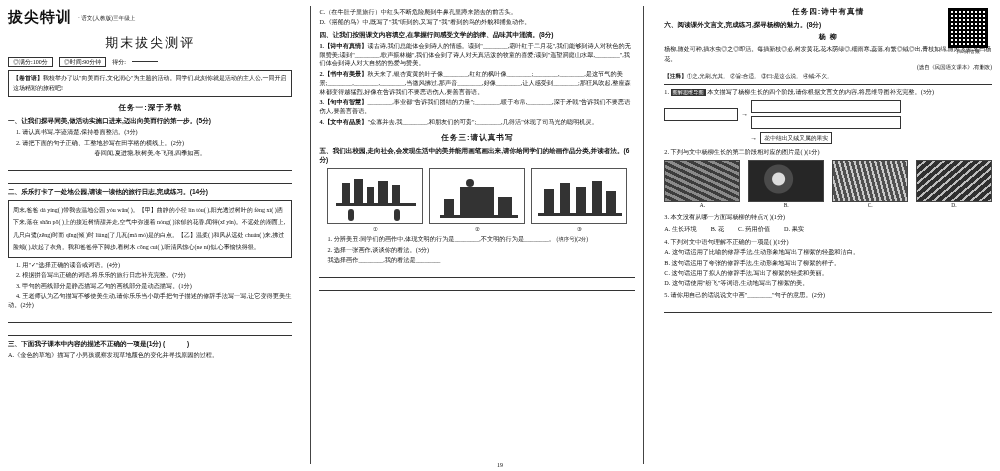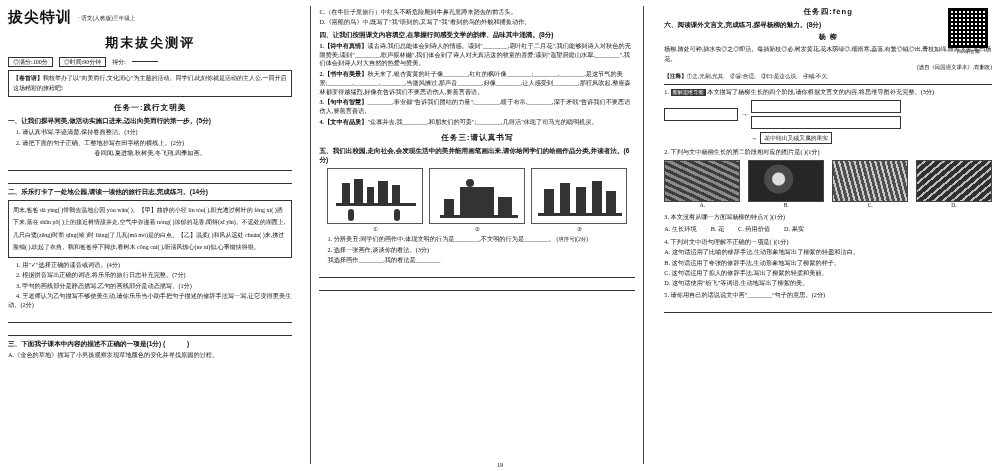--- a/index.html
+++ b/index.html
@@ -17,21 +17,21 @@
   .cols { display:flex; gap:12px; height:458px; }
   .col { position:relative; }
   .col1 { width:296px; padding-right:6px; }
   .col2 { width:340px; padding:0 8px; border-left:1px solid #444; border-right:1px solid #444; }
   .col3 { width:342px; padding-left:8px; }
 
   
   .hdr { display:flex; align-items:flex-start; gap:6px; }
   .brand { font-family:"Liberation Sans", sans-serif; font-weight:bold; font-size:15px; letter-spacing:1px; }
   .brandsub { font-size:5.6px; color:#222; padding-top:8px; }
-  .title { text-align:center; font-family:"Liberation Sans", sans-serif; font-weight:bold; font-size:13px; letter-spacing:2px; margin:6px 0 4px 0; }
+  .title { text-align:center; font-family:"Liberation Sans", sans-serif; font-weight:normal; font-size:13px; letter-spacing:2px; margin:6px 0 4px 0; }
   .qr { width:40px; height:40px; background:
       repeating-linear-gradient(0deg,#000 0 2px,#fff 2px 4px),
       repeating-linear-gradient(90deg,#000 0 2px,#fff 2px 4px);
     background-blend-mode:multiply; border:1px solid #000; }
   .qrwrap { position:absolute; right:4px; top:2px; text-align:center; }
   .qrcap { font-size:4.6px; margin-top:1px; }
 
   .scorebar { display:flex; align-items:center; gap:6px; font-size:6px; margin:2px 0 3px 0; }
   .scorebar .box { border:1px solid #333; padding:0 4px; }
   .scorebar .blank { display:inline-block; border-bottom:1px solid #333; width:26px; }
@@ -93,21 +93,21 @@
       <span class="box">◎满分:100分</span>
       <span class="box">◎时间:90分钟</span>
       <span>得分:</span>
       <span class="blank"></span>
     </div>
 
     <div class="boxnote">
       <b>【卷首语】</b><span>我校举办了以"向美而行,文化润心"为主题的活动。同学们,此刻你就是活动的主人公,一同开启这场精彩的旅程吧!</span>
     </div>
 
-    <div class="task">任务一:践行文明美</div>
+    <div class="task">任务一:深于矛戟</div>
     <div class="sec">一、让我们探寻同美,做活动实施口进来,迈出向美而行的第一步。(5分)</div>
     <div class="p ind">1. 请认真书写,字迹清楚,保持卷面整洁。(3分)</div>
     <div class="p ind">2. 请把下面的句子正确、工整地抄写在田字格的横线上。(2分)</div>
     <div class="p" style="text-align:center">春回闻,夏进塘,秋树美,冬飞翔,四季如画。</div>
     <div class="bl"></div>
     <div class="bl"></div>
 
     <div class="sec">二、乐乐打卡了一处地公园,请读一读他的旅行日志,完成练习。(14分)</div>
     <div class="pinyinbox">周末,爸爸 dà yíng(    )带我去温地公园 yóu wǎn(    )。【甲】曲静的小径 lín tóu(    ),阳光透过树叶的 fèng xì(    )洒下来,落在 shān pō(    )上的接近树情甜并走,空气中弥漫着 nóng(    )浓郁的花香,闻得(xī yǐn)。不远处的湖面上,几只白鹭(zēng)时而 qīng(倾  )时 liàng(了几瓦(mǎ mó)是的白点。【乙】温柔(    )和风从远处 chuán(    )来,拂过脸颊(    ),吹起了衣角。我和爸爸停下脚步,看树木 cōng cuì(    ),听清风惊心(ne ní)似,心事愉快得很。</div>
 
@@ -189,21 +189,21 @@
     <div class="bl"></div>
     <div class="bl"></div>
   </div>
 
   <div class="col col3">
     <div class="qrwrap">
       <div class="qr"></div>
       <div class="qrcap">扫码听音频</div>
     </div>
 
-    <div class="task" style="margin-top:0">任务四:fèng</div>
+    <div class="task" style="margin-top:0">任务四:诗中有真情</div>
     <div class="sec">六、阅读课外文言文,完成练习,探寻杨柳的魅力。(8分)</div>
 
     <div class="poem">
       <div class="poemtitle">杨 柳</div>
       <div class="poembody" style="text-align:left">杨柳,随处可种,插水虫◎之◎即活。每插新枝◎必,树发黄花,花木荫绿◎,细雨寒,蕊落,有繁◎絨◎出,青枝如绵,随风飞去,名曰杨花。</div>
       <div class="src">(选自《民国语文课本》,有删改)</div>
     </div>
 
     <div class="note">
       <b>【注释】</b><span>①之,光刷,光其。  ②旨:合适。  ③曰:是这么说。  ④絨:不欠。</span>

